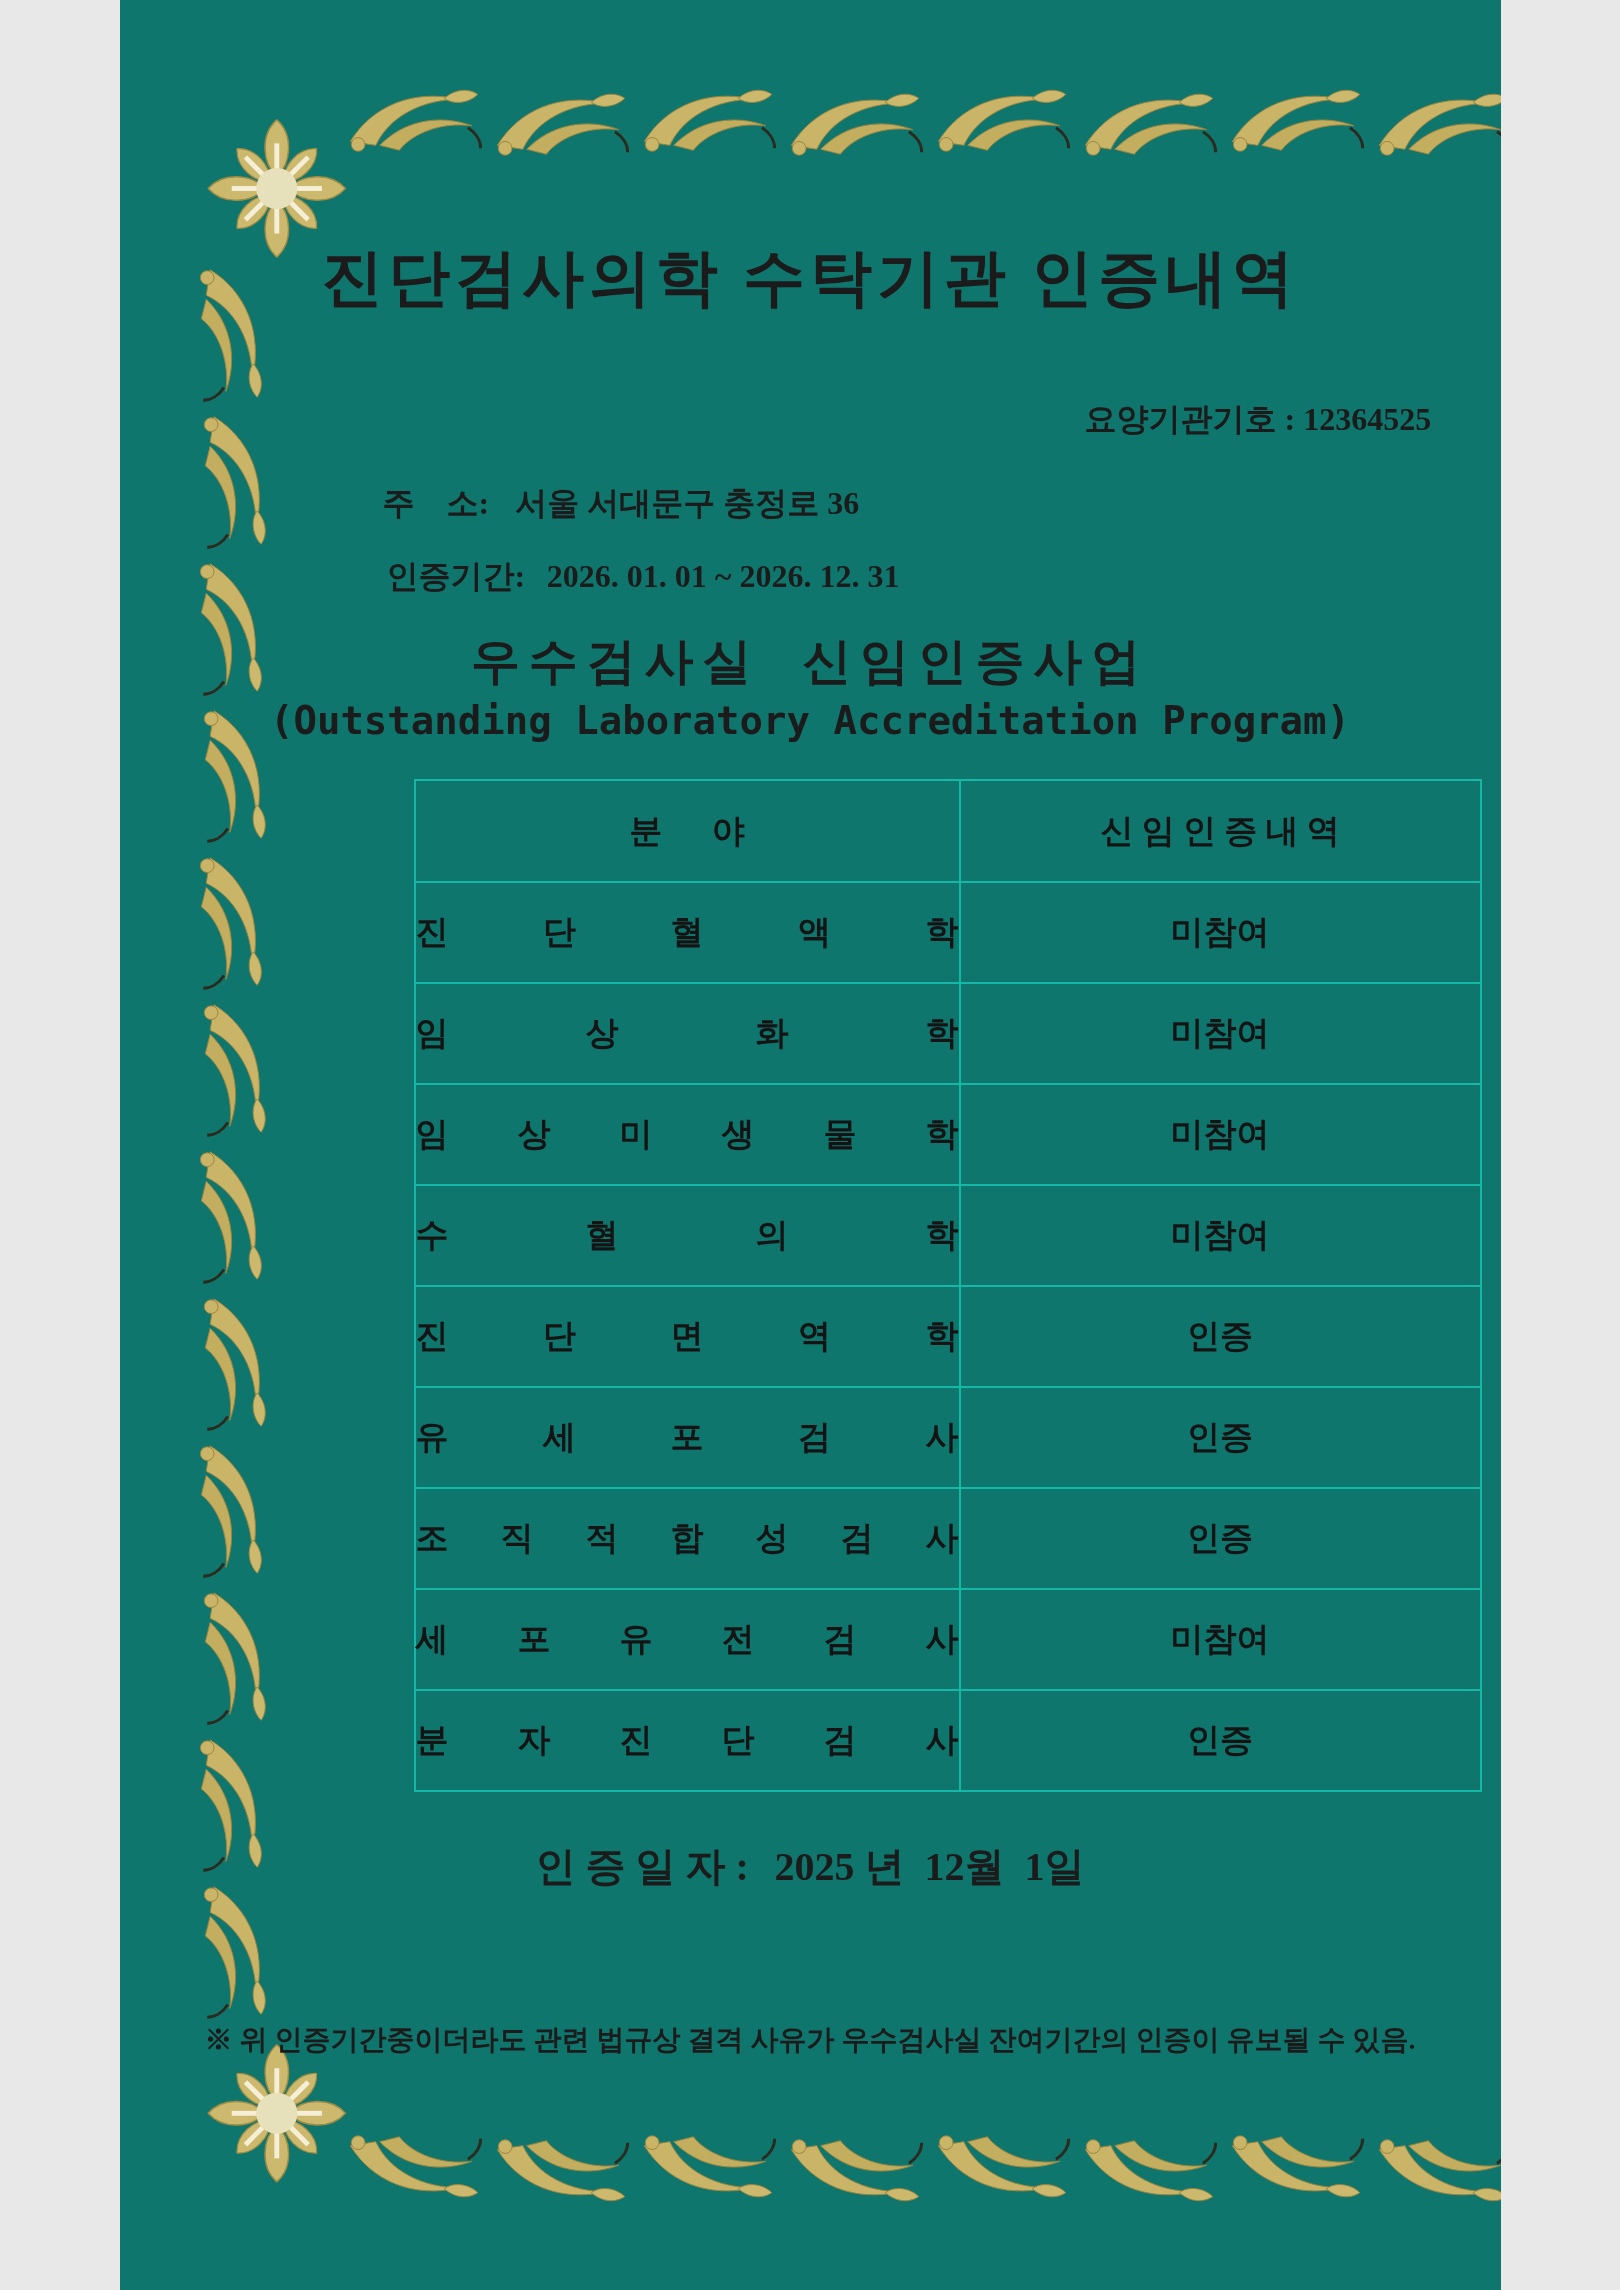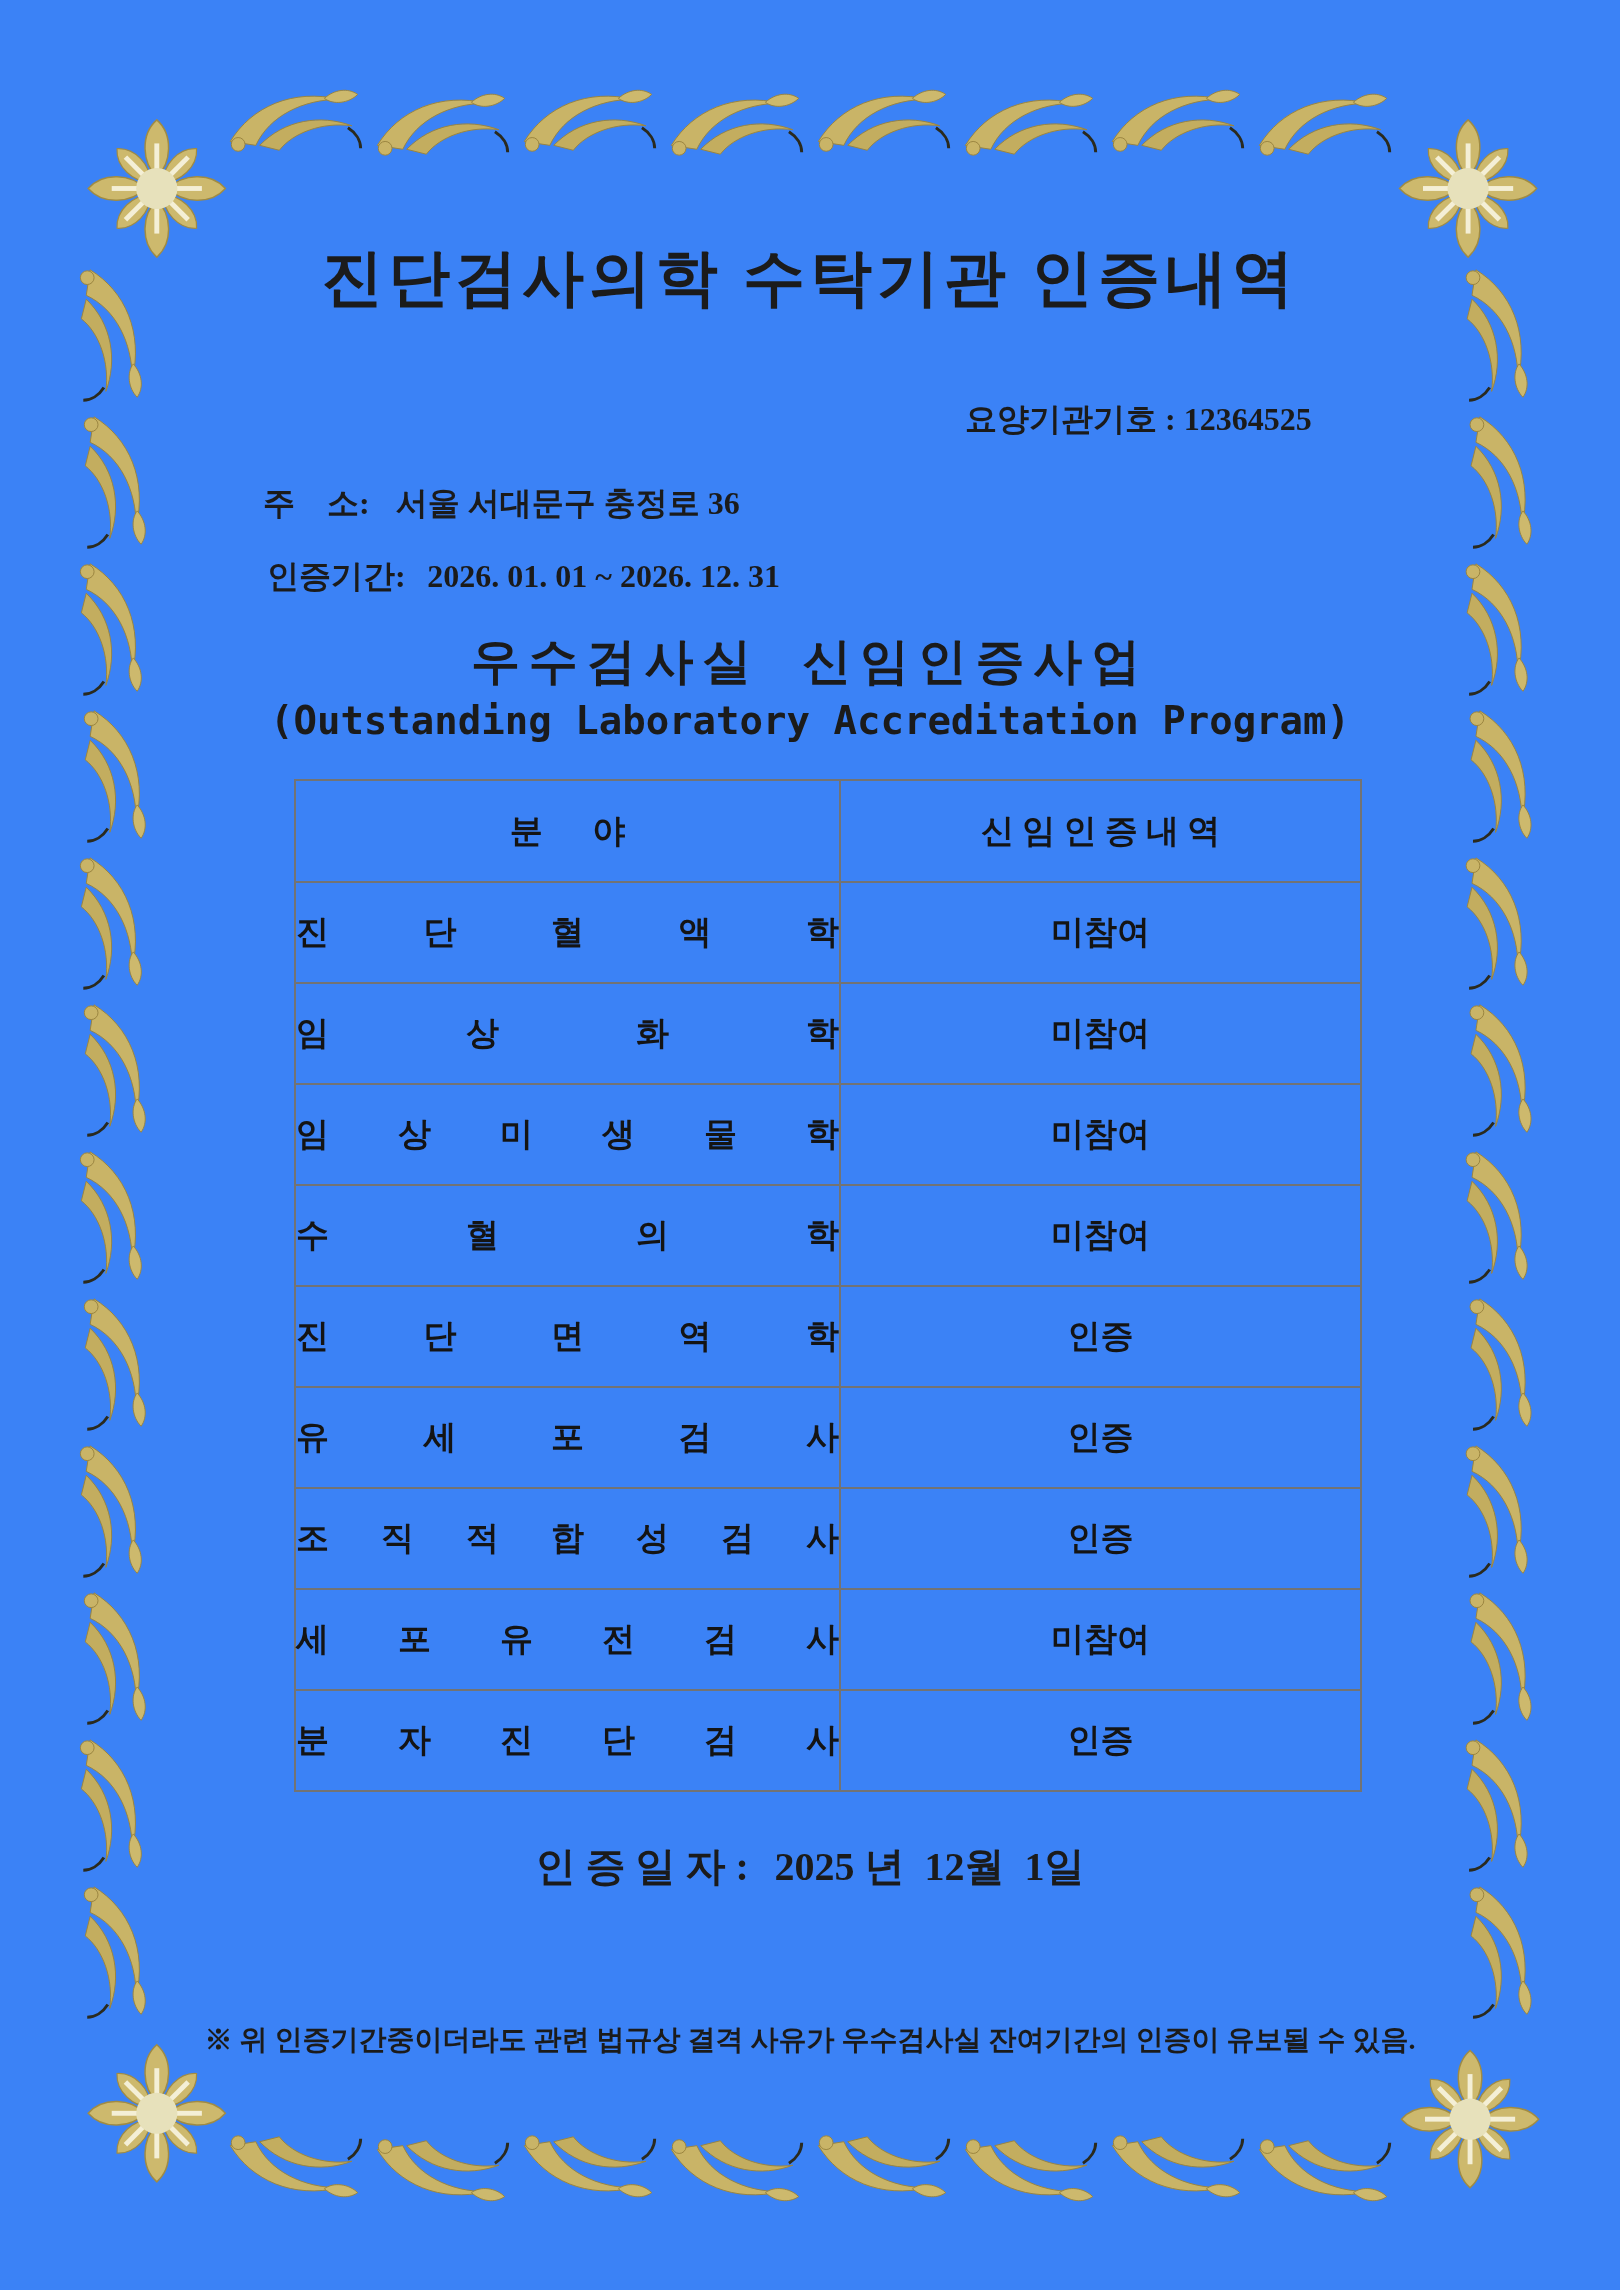--- a/index.html
+++ b/index.html
@@ -1,20 +1,20 @@
 <!DOCTYPE html>
 <html><head>
 <meta charset="utf-8">
 <style>
   html,body{margin:0;padding:0;background:#e8e8e8;}
   .page{
     position:relative;
-    width:1620px;height:2291px;
+    width:1381px;height:2291px;
     margin:0 auto;
-    background:#3b82f6;
+    background:#0f766e;
     overflow:hidden;
     font-family:"Liberation Serif","DejaVu Serif",serif;
     color:#1b1b1b;
   }
   .deco{position:absolute;inset:0;pointer-events:none;}
   .abs{position:absolute;}
   .pre{white-space:pre;}
 
   .title{
     left:0;right:0;top:194px;
@@ -40,21 +40,21 @@
     font-family:"DejaVu Sans Mono","Liberation Mono",monospace;
     font-size:39px;font-weight:700;letter-spacing:0px;
   }
 
   table.cert{
     position:absolute;left:294px;top:779px;width:1066px;
     border-collapse:collapse;table-layout:fixed;
     font-size:33px;font-weight:600;color:#141414;
   }
   table.cert th,table.cert td{
-    border:2px solid #737373;
+    border:2px solid #14b8a6;
     padding:0;vertical-align:middle;
   }
   table.cert col.c1{width:545px;}
   table.cert col.c2{width:521px;}
   tr.hrow{height:102px;}
   tr.drow{height:101px;}
   th.h1,th.h2{text-align:center;font-weight:600;}
   td.field{padding:0 37px;}
   td.status{text-align:center;}
   .dist{display:flex;justify-content:space-between;}

